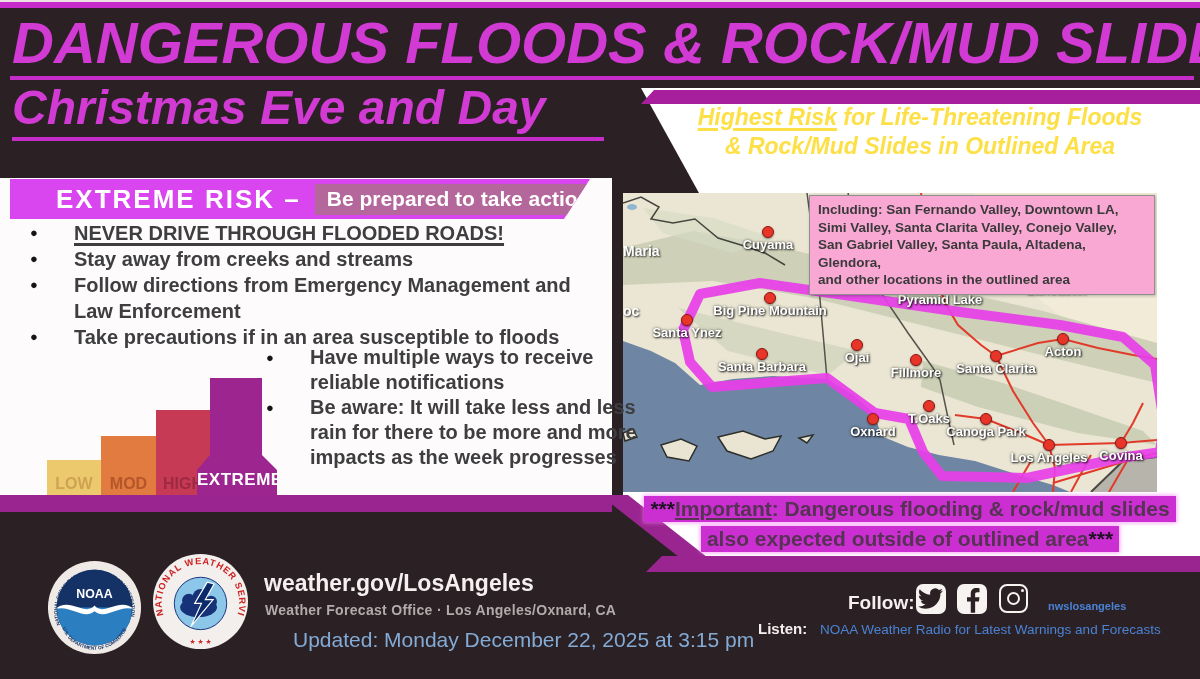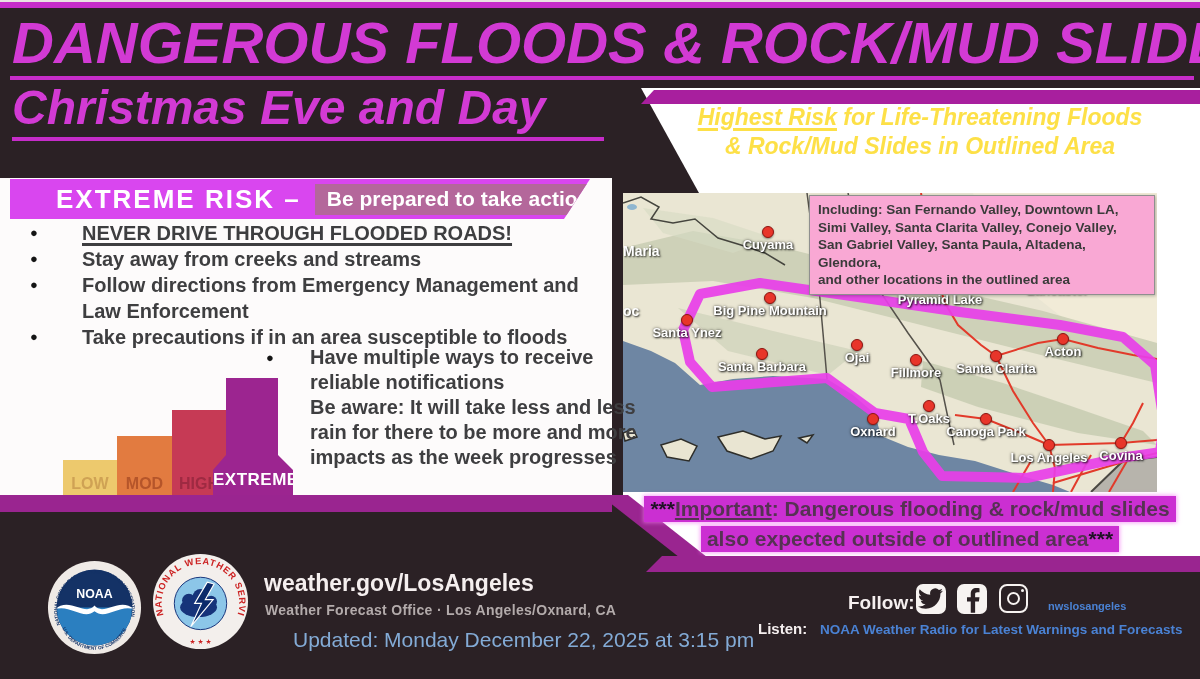--- a/index.html
+++ b/index.html
@@ -61,29 +61,29 @@
                clip-path:polygon(0 0,100% 0,calc(100% - 26px) 100%,0 100%);
                display:flex;align-items:center;}
   .risk-banner .btitle{margin-left:46px;color:#fff;font-weight:bold;font-size:26px;letter-spacing:2px;white-space:nowrap;}
   .risk-banner .btag{margin-left:14px;background:#b4679b;color:#fff;font-weight:bold;font-size:21px;
                padding:3px 12px 4px;white-space:nowrap;}
 
   
   .bullets{left:26px;top:220px;width:560px;}
   .bullets .li, .subbullets .li{display:flex;font-size:20px;font-weight:bold;color:#3e3e40;line-height:26px;}
   .bullets .li .bdot, .subbullets .li .bdot{width:44px;flex:none;font-size:13px;line-height:26px;color:#141414;padding-left:4px;}
-  .bullets .li .btxt{width:520px;margin-left:8px;}
+  .bullets .li .btxt{width:520px;}
   .bullets .li.u .btxt{text-decoration:underline;text-decoration-thickness:2.5px;text-underline-offset:3px;}
   .subbullets{left:262px;top:345px;width:378px;}
   .subbullets .li{line-height:25px;}
   .subbullets .li .bdot{line-height:25px;}
   .subbullets .li .btxt{width:334px;}
 
   
-  .chart{left:60px;top:378px;width:240px;height:117px;}
+  .chart{left:44px;top:378px;width:240px;height:117px;}
   .bar{position:absolute;}
   .bar .blabel{position:absolute;bottom:2px;width:100%;text-align:center;font-weight:bold;font-size:16px;}
   .bar-low{left:3px;top:82px;width:54px;height:35px;background:#edc96d;}
   .bar-low .blabel{color:#cfa254;}
   .bar-mod{left:57px;top:58px;width:55px;height:59px;background:#e27b40;}
   .bar-mod .blabel{color:#b5552a;}
   .bar-high{left:112px;top:32px;width:54px;height:85px;background:#c63a55;}
   .bar-high .blabel{color:#9e2a42;}
   .bar-extreme{left:153px;top:0;width:80px;height:117px;background:#9c2590;
      clip-path:polygon(13px 0,65px 0,65px 77px,80px 92px,80px 117px,0 117px,0 92px,13px 77px);}
@@ -105,21 +105,21 @@
   .updated{left:268px;top:628px;font-size:21px;color:#83abd6;margin-left:25px;}
   .follow{left:848px;top:592px;font-size:19px;font-weight:bold;color:#f5efef;}
   .handle{left:1048px;top:600px;font-size:11px;font-weight:bold;color:#4a82d4;}
   .sicon{width:30px;height:30px;}
   .icon-tw{left:916px;top:584px;background:#f7f3f1;border-radius:7px;}
   .icon-fb{left:957px;top:584px;background:#f7f3f1;border-radius:7px;}
   .icon-ig{left:999px;top:584px;width:25px;height:25px;border:2.5px solid #f7f3f1;border-radius:8px;}
   .icon-ig .lens{position:absolute;left:5.5px;top:5.5px;width:9px;height:9px;border:2.5px solid #f7f3f1;border-radius:50%;}
   .icon-ig .spark{position:absolute;right:2.5px;top:2.5px;width:3px;height:3px;border-radius:50%;background:#f7f3f1;}
   .listen-label{left:758px;top:620px;font-size:15px;font-weight:bold;color:#f5efef;}
-  .listen-text{left:820px;top:622px;font-size:13.5px;font-weight:bold;color:#4a82d4;}
+  .listen-text{left:820px;top:622px;font-size:13.5px;font-weight:normal;color:#4a82d4;}
 </style>
 </head>
 <body>
 
 <div class="stage">
 
   <div class="abs strip-white"></div>
   <div class="abs strip-magenta"></div>
 
   <div class="abs main-title">DANGEROUS FLOODS &amp; ROCK/MUD SLIDES</div>

